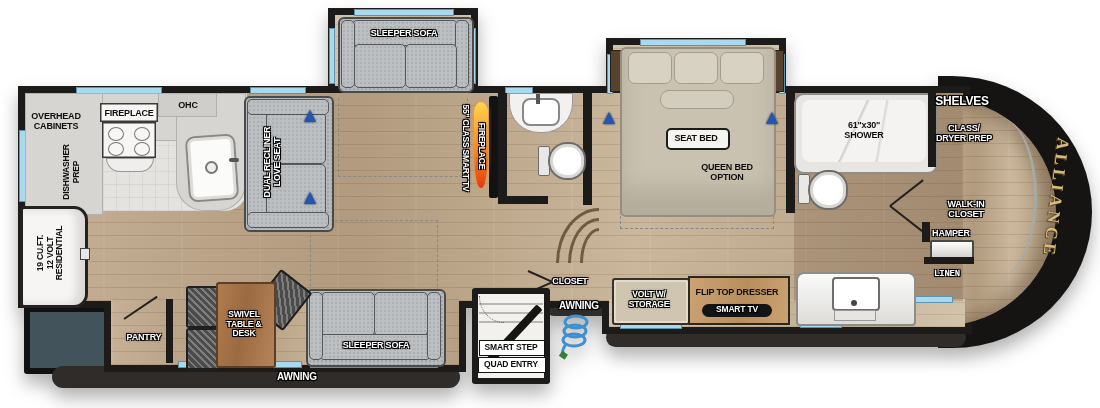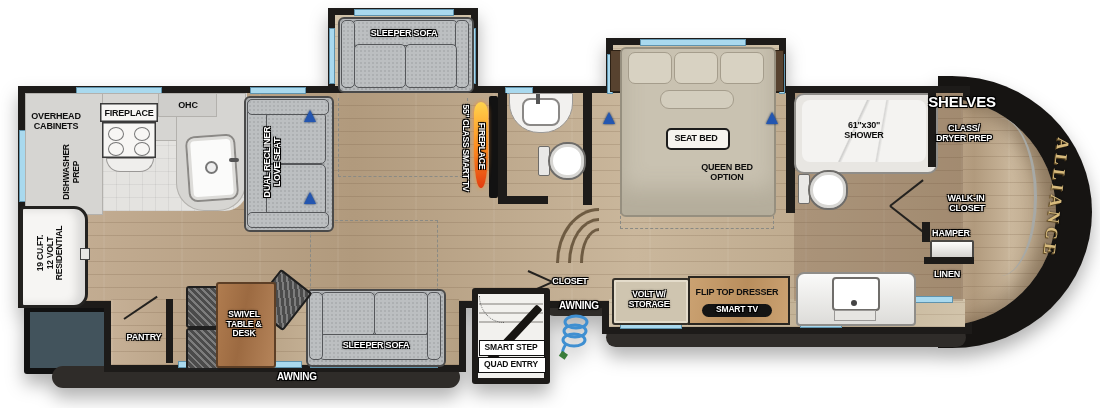--- a/index.html
+++ b/index.html
@@ -224,32 +224,32 @@
   <div class="tri" style="left:766px;top:112px;"></div>
 
   <div class="abs" style="left:794px;top:93px;width:140px;height:77px;background:#e8e6e2;border:2px solid #8f8d89;border-radius:10px;"></div>
   <div class="abs" style="left:802px;top:100px;width:124px;height:62px;border-radius:8px;background:#f4f3f1;
        background-image:linear-gradient(115deg, transparent 42%, rgba(150,150,150,.4) 43%, transparent 45%),linear-gradient(100deg, transparent 62%, rgba(160,160,160,.35) 63%, transparent 65%);"></div>
   <div class="ctr lblb" style="left:864px;top:130px;">61"x30"
 SHOWER</div>
   <div class="wall" style="left:928px;top:93px;width:8px;height:74px;"></div>
   <div class="abs" style="left:798px;top:174px;width:10px;height:28px;background:#e9e8e6;border:1.5px solid #6e6c69;border-radius:2px;"></div>
   <div class="abs" style="left:808px;top:170px;width:36px;height:36px;background:#fff;border:2px solid #6e6c69;border-radius:50% 45% 45% 50%;box-shadow:inset 0 0 0 3px #d8d7d4;"></div>
-  <div class="ctr lblw" style="left:962px;top:102px;font-size:15px;">SHELVES</div>
+  <div class="ctr lblw" style="left:962px;top:102px;font-size:12px;">SHELVES</div>
   <div class="ctr lblw" style="left:964px;top:133px;">CLASS/
 DRYER PREP</div>
-  <div class="ctr lblw" style="left:966px;top:203px;text-align:right;">WALK-IN
+  <div class="ctr lblw" style="left:966px;top:209px;">WALK-IN
 CLOSET</div>
   <div class="doorline" style="left:890px;top:205px;width:42px;transform:rotate(-38deg);"></div>
   <div class="doorline" style="left:890px;top:205px;width:42px;transform:rotate(38deg);"></div>
   <div class="wall" style="left:922px;top:222px;width:8px;height:20px;"></div>
   <div class="abs" style="left:930px;top:240px;width:40px;height:17px;background:linear-gradient(#fdfdfc,#cfcdc9);border:2px solid #4a4845;border-radius:2px;"></div>
   <div class="ctr lblw" style="left:951px;top:233px;">HAMPER</div>
   <div class="wall" style="left:924px;top:257px;width:50px;height:7px;"></div>
-  <div class="ctr lblw" style="left:947px;top:274px;">LINEN</div>
+  <div class="ctr lblw" style="left:947px;top:274px;font-family:Liberation Mono, monospace;">LINEN</div>
   <div class="abs" style="left:1000px;top:118px;width:34px;height:158px;border-right:3px solid #a7a9a6;border-radius:0 100% 100% 0/0 50% 50% 0;"></div>
 
   <div class="abs" style="left:612px;top:278px;width:74px;height:43px;background:#cfc5b0;border:2.5px solid #35312a;border-radius:3px;box-shadow:inset 0 0 0 2px #e4dccb;"></div>
   <div class="ctr lblw" style="left:649px;top:300px;font-size:8.5px;">VOLT W/
 STORAGE</div>
   <div class="abs" style="left:688px;top:276px;width:98px;height:45px;background:linear-gradient(100deg,#cba272,#b98e5d 55%,#cba272);border:2px solid #2a2620;"></div>
   <div class="ctr lblb" style="left:737px;top:292px;">FLIP TOP DRESSER</div>
   <div class="abs" style="left:702px;top:304px;width:70px;height:13px;background:#141414;border-radius:7px;"></div>
   <div class="ctr lblw" style="left:737px;top:310px;font-size:8.5px;">SMART TV</div>
   <div class="abs" style="left:796px;top:272px;width:116px;height:50px;background:linear-gradient(#fafaf9,#dddcd9);border:2px solid #8f8d89;border-radius:8px 8px 4px 4px;"></div>

